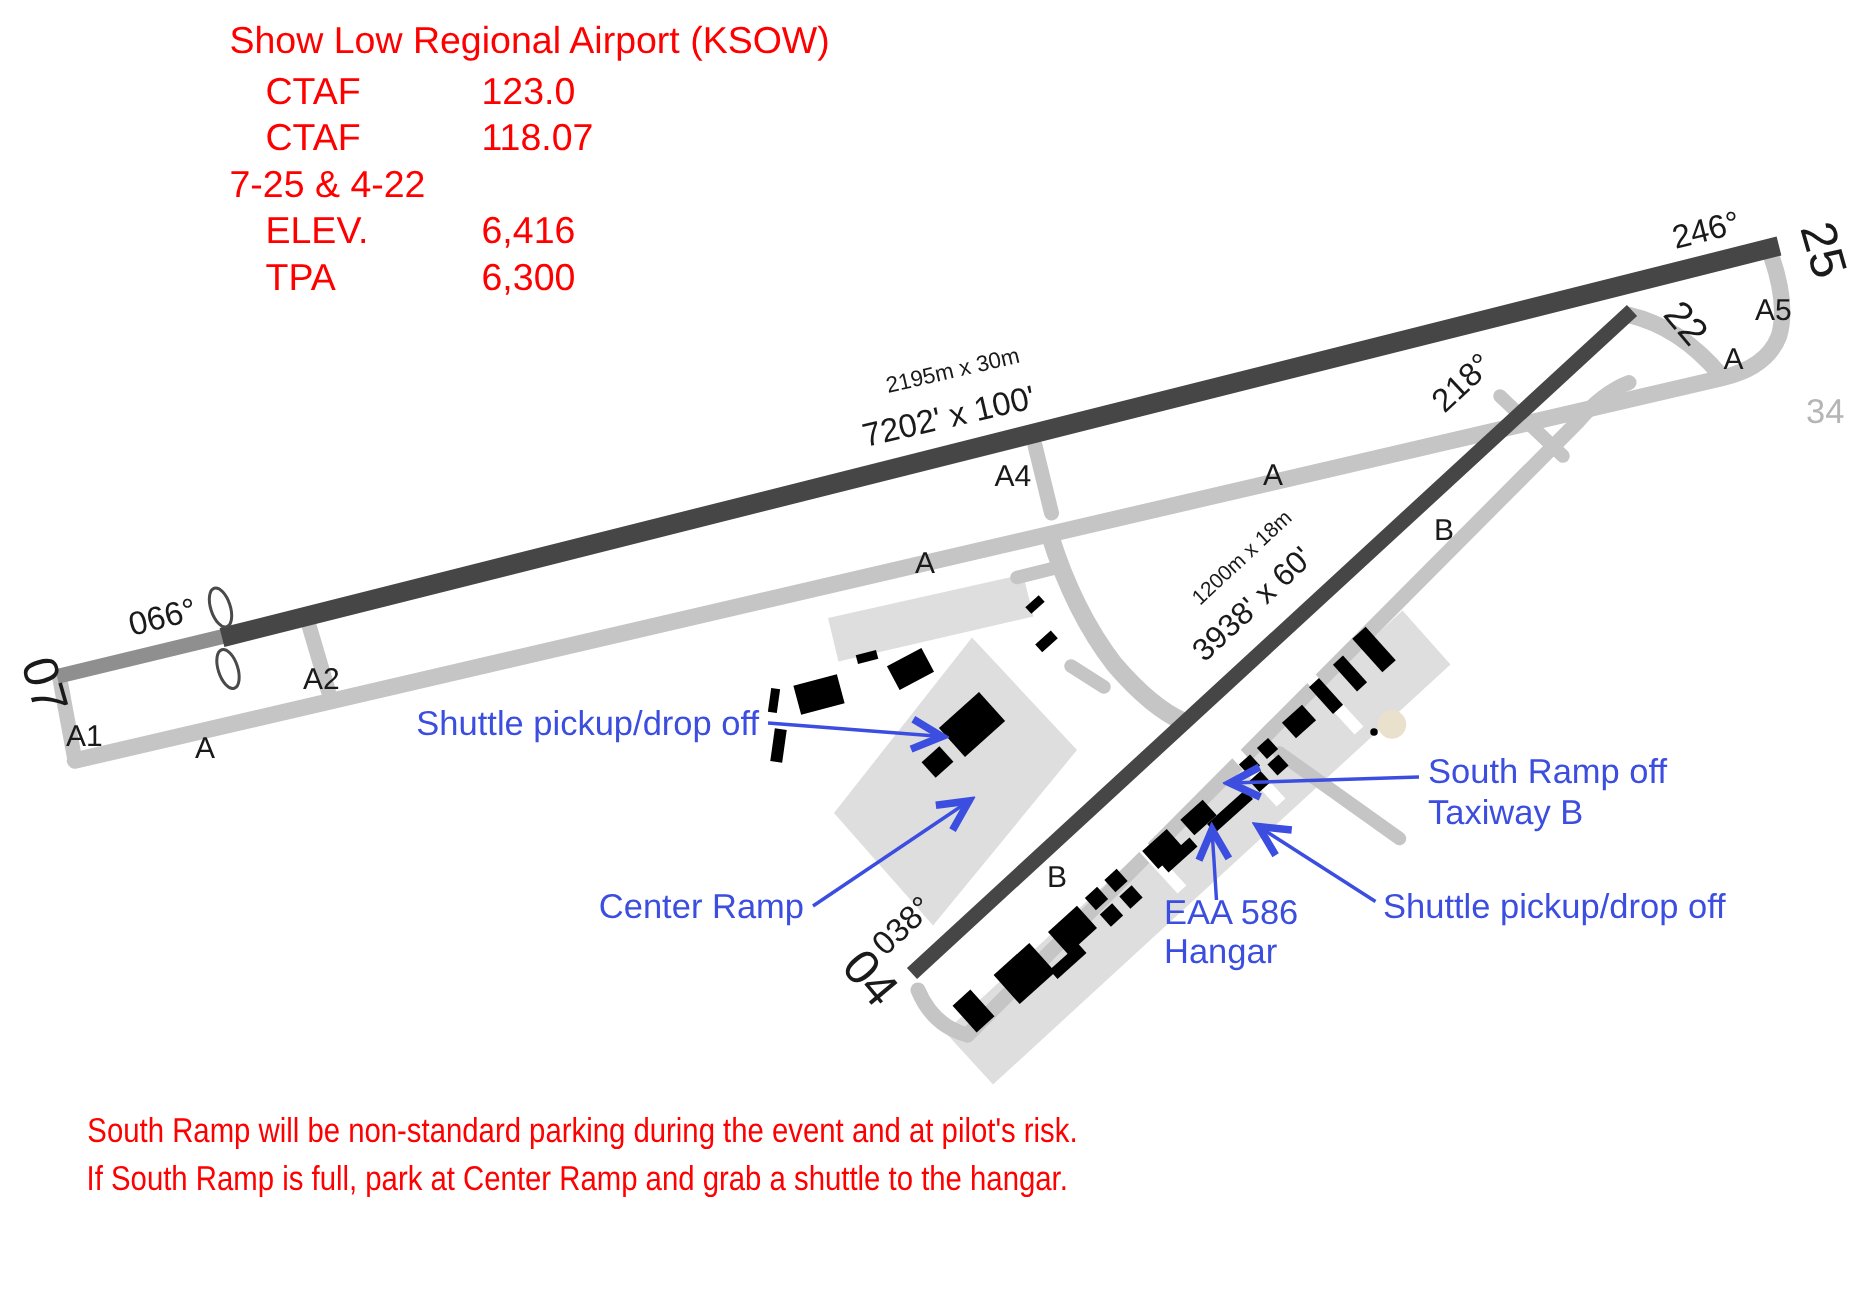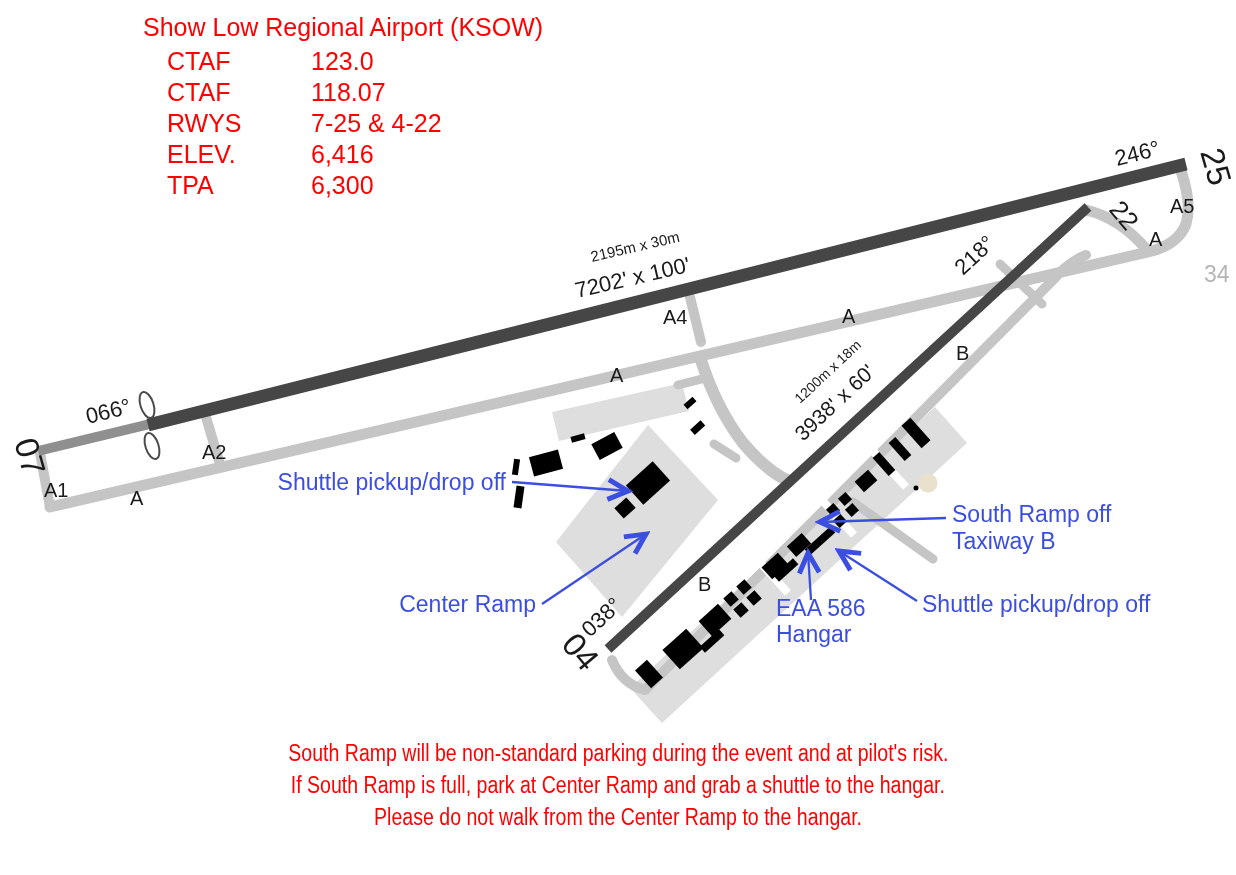--- a/index.html
+++ b/index.html
@@ -1,51 +1,50 @@
 <!DOCTYPE html>
 <html><head>
 <meta charset="utf-8">
 <style>
   html,body{margin:0;padding:0;background:#fff;}
   .page{position:relative;width:1236px;height:875px;background:#ffffff;overflow:hidden;
         font-family:"Liberation Sans",sans-serif;}
   
-  .info{position:absolute;left:143px;top:12px;color:#ff0000;font-size:25px;line-height:31px;}
+  .info{position:absolute;left:153px;top:12px;color:#ff0000;font-size:25px;line-height:31px;}
   .info .title{white-space:nowrap;margin-bottom:3px;}
   .info .row{display:flex;}
   .info .lbl{width:144px;margin-left:24px;}
   
   .diagram{position:absolute;left:0;top:0;}
   .dlbl{fill:#1a1a1a;font-family:"Liberation Sans",sans-serif;}
   .faded{fill:#b5b5b5;}
   .blue-t{fill:#3c4ee0;font-size:23px;font-family:"Liberation Sans",sans-serif;}
   .arrow{stroke:#3c4ee0;stroke-width:2.3;fill:none;}
   
-  .notes{position:absolute;left:0;top:737px;width:100%;text-align:center;
+  .notes{position:absolute;left:0;top:737px;width:100%;
          color:#ff0000;font-size:23px;line-height:32px;}
   .notes .nline{display:block;height:32px;}
   .notes .nline span{display:inline-block;transform:scaleX(0.85);transform-origin:center;white-space:nowrap;}
 </style>
 </head>
 <body>
 
 <div class="page">
 
   <div class="info">
     <div class="title">Show Low Regional Airport (KSOW)</div>
     <div class="row">
       <span class="lbl">CTAF</span>
       <span class="val">123.0</span>
     </div>
     <div class="row">
       <span class="lbl">CTAF</span>
       <span class="val">118.07</span>
     </div>
     <div class="row">
-      <span class="lbl">RWYS</span>
       <span class="val">7-25 &amp; 4-22</span>
     </div>
     <div class="row">
       <span class="lbl">ELEV.</span>
       <span class="val">6,416</span>
     </div>
     <div class="row">
       <span class="lbl">TPA</span>
       <span class="val">6,300</span>
     </div>
@@ -173,16 +172,15 @@
     <text class="blue-t" x="952" y="522">South Ramp off</text>
     <text class="blue-t" x="952" y="549">Taxiway B</text>
     <text class="blue-t" x="776" y="616">EAA 586</text>
     <text class="blue-t" x="776" y="642">Hangar</text>
     <text class="blue-t" x="922" y="612">Shuttle pickup/drop off</text>
   </svg>
 
   <div class="notes">
     <div class="nline"><span>South Ramp will be non-standard parking during the event and at pilot's risk.</span></div>
     <div class="nline"><span>If South Ramp is full, park at Center Ramp and grab a shuttle to the hangar.</span></div>
-    <div class="nline"><span>Please do not walk from the Center Ramp to the hangar.</span></div>
   </div>
 
 </div>
 
 </body></html>

